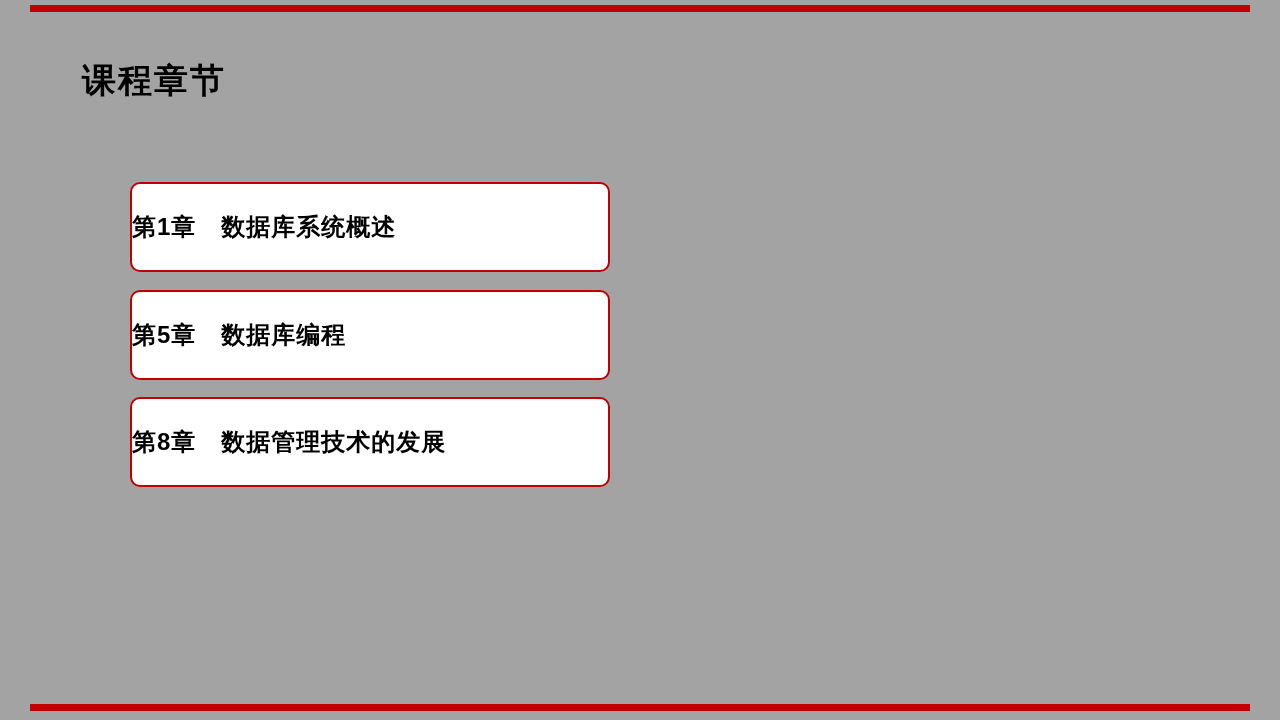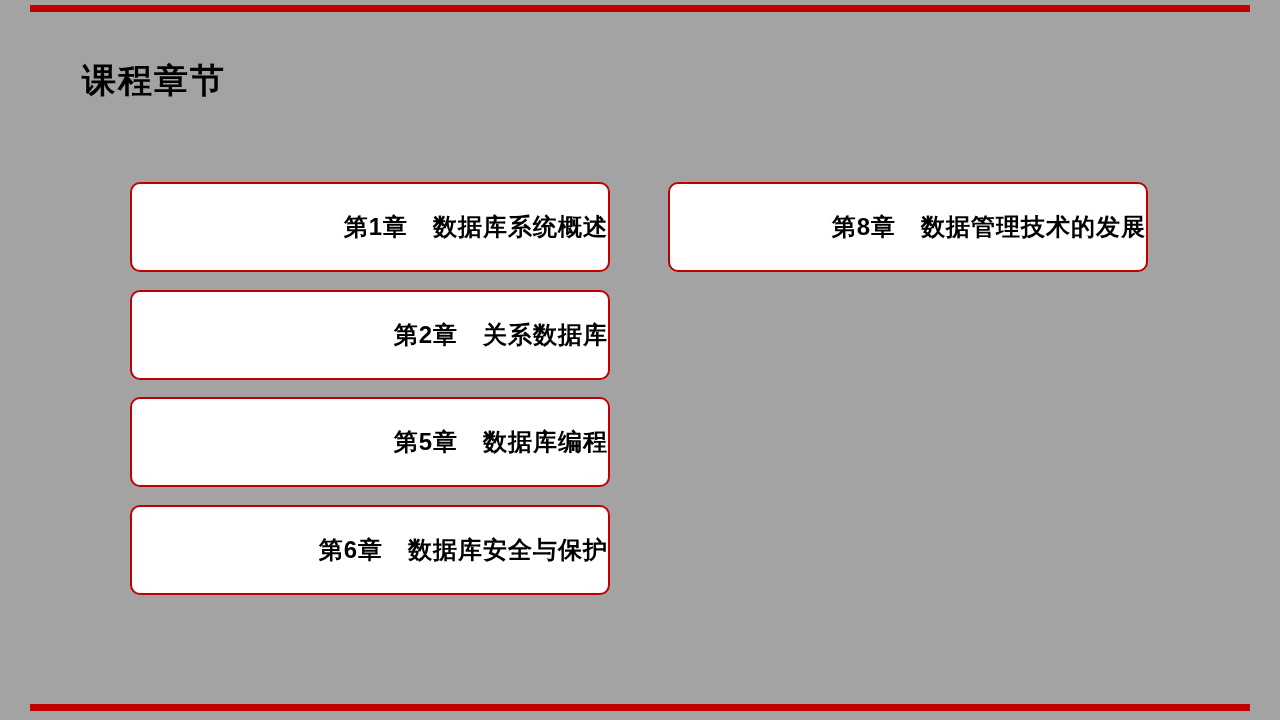--- a/index.html
+++ b/index.html
@@ -46,21 +46,21 @@
     column-gap: 58px;
     row-gap: 17.7px;
   }
   .chapter-box {
     box-sizing: border-box;
     background: #ffffff;
     border: 2px solid #C00000;
     border-radius: 10px;
     display: flex;
     align-items: center;
-    justify-content: flex-end;
+    justify-content: flex-start;
     text-align: center;
   }
   .chapter-label {
     font-size: 24px;
     font-weight: bold;
     color: #000000;
     letter-spacing: 1px;
     white-space: nowrap;
   }
 </style>
@@ -71,27 +71,21 @@
 
   <div class="accent-bar top"></div>
 
   <h1 class="slide-title">课程章节</h1>
 
   <div class="chapter-grid">
     <div class="chapter-box">
       <span class="chapter-label">第1章　数据库系统概述</span>
     </div>
     <div class="chapter-box">
-      <span class="chapter-label">第2章　关系数据库</span>
-    </div>
-    <div class="chapter-box">
       <span class="chapter-label">第5章　数据库编程</span>
-    </div>
-    <div class="chapter-box">
-      <span class="chapter-label">第6章　数据库安全与保护</span>
     </div>
     <div class="chapter-box">
       <span class="chapter-label">第8章　数据管理技术的发展</span>
     </div>
   </div>
 
   <div class="accent-bar bottom"></div>
 
 </div>
 

